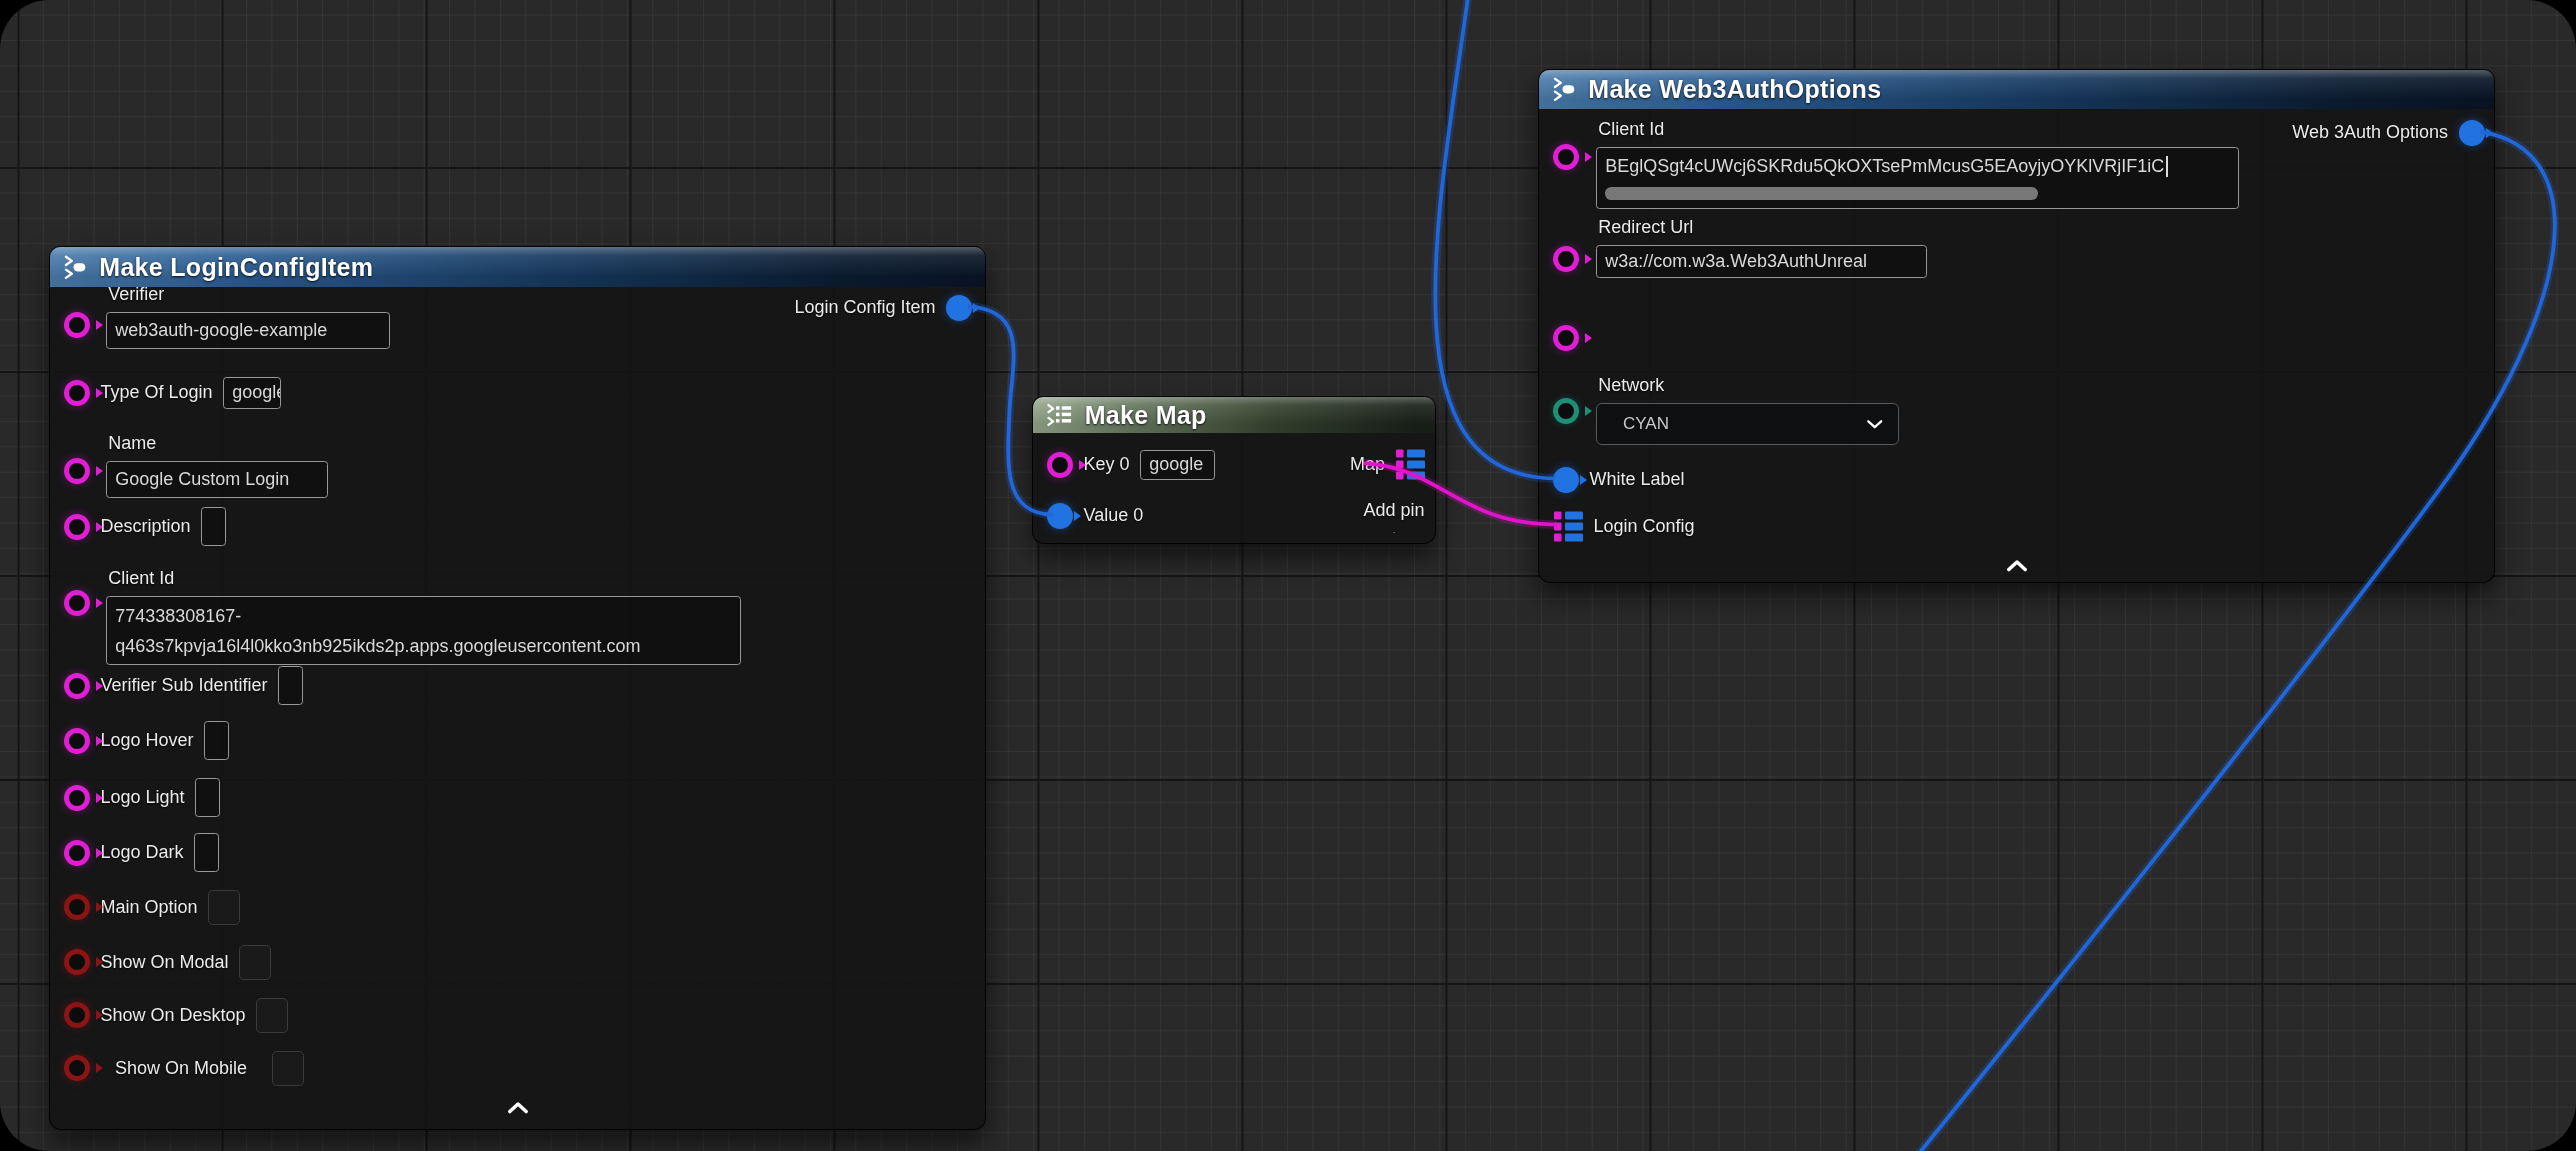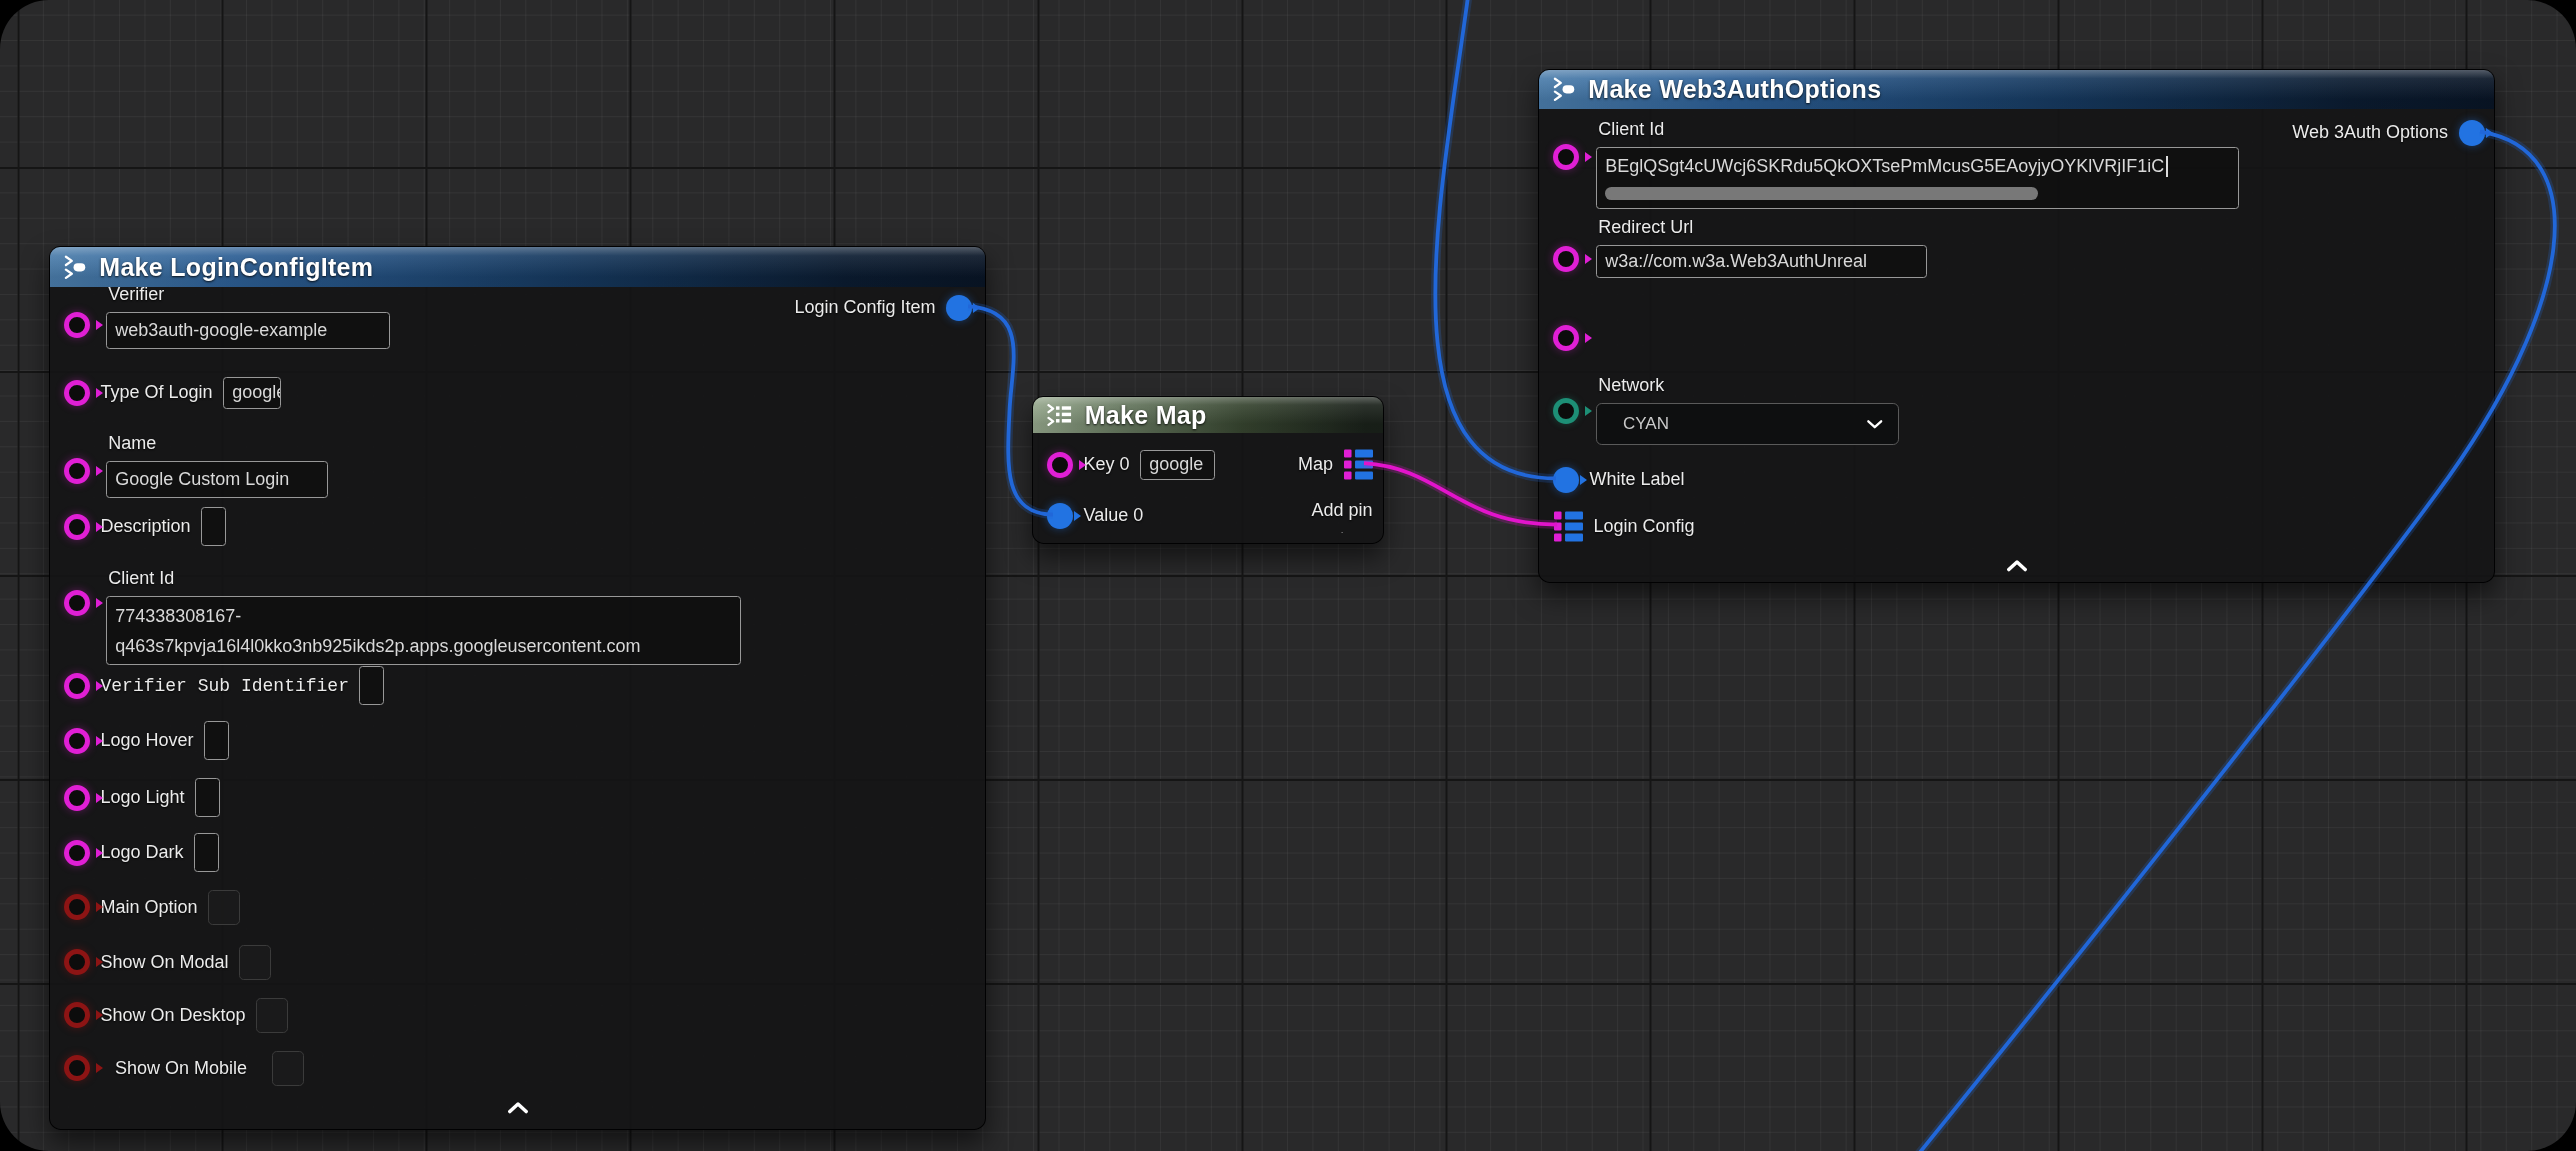--- a/index.html
+++ b/index.html
@@ -139,21 +139,21 @@
 
     <span class="pin ring p-str pin-abs" style="top:343px;"></span>
     <div class="stack" style="left:56px;top:321px;">
       <div class="lbl">Client Id</div>
       <div class="tbox two" style="width:635px;height:69px;">
         <div>774338308167-</div>
         <div>q463s7kpvja16l4l0kko3nb925ikds2p.apps.googleusercontent.com</div>
       </div>
     </div>
 
-    <div class="row" style="left:14px;top:419px;height:39px;font-family:Liberation Mono, monospace;">
+    <div class="row" style="left:14px;top:419px;height:39px;">
       <span class="pin ring p-str"></span>
       <span class="lbl">Verifier Sub Identifier</span>
       <div class="ebox"></div>
     </div>
 
     <div class="row" style="left:14px;top:474px;height:39px;">
       <span class="pin ring p-str"></span>
       <span class="lbl">Logo Hover</span>
       <div class="ebox"></div>
     </div>
@@ -192,21 +192,21 @@
       <span class="pin ring p-bool"></span>
       <span class="lbl">Show On Mobile</span>
       <div class="bbox"></div>
     </div>
 
     <svg class="wicon chev" style="top:854px;" width="21" height="13" viewBox="0 0 36 22">
       <polyline points="4,18 18,5 32,18" stroke-width="6"></polyline>
     </svg>
   </div>
 
-  <div class="node" style="left:1032px;top:396px;width:352px;height:148px;">
+  <div class="node" style="left:1032px;top:396px;width:404px;height:148px;">
     <div class="hdr hdr-green" style="height:36px;">
       <svg class="wicon" width="27" height="22" viewBox="0 0 46 38">
         <path d="M4 2 L12 8 L4 14"></path>
           <path d="M4 36 L12 30 L4 24"></path>
         <g fill="#fff" stroke="none">
           <rect x="17" y="4" width="6" height="6"></rect>
             <rect x="27" y="4" width="16" height="6"></rect>
           <rect x="17" y="15" width="6" height="6"></rect>
             <rect x="27" y="15" width="16" height="6"></rect>
           <rect x="17" y="26" width="6" height="6"></rect>

